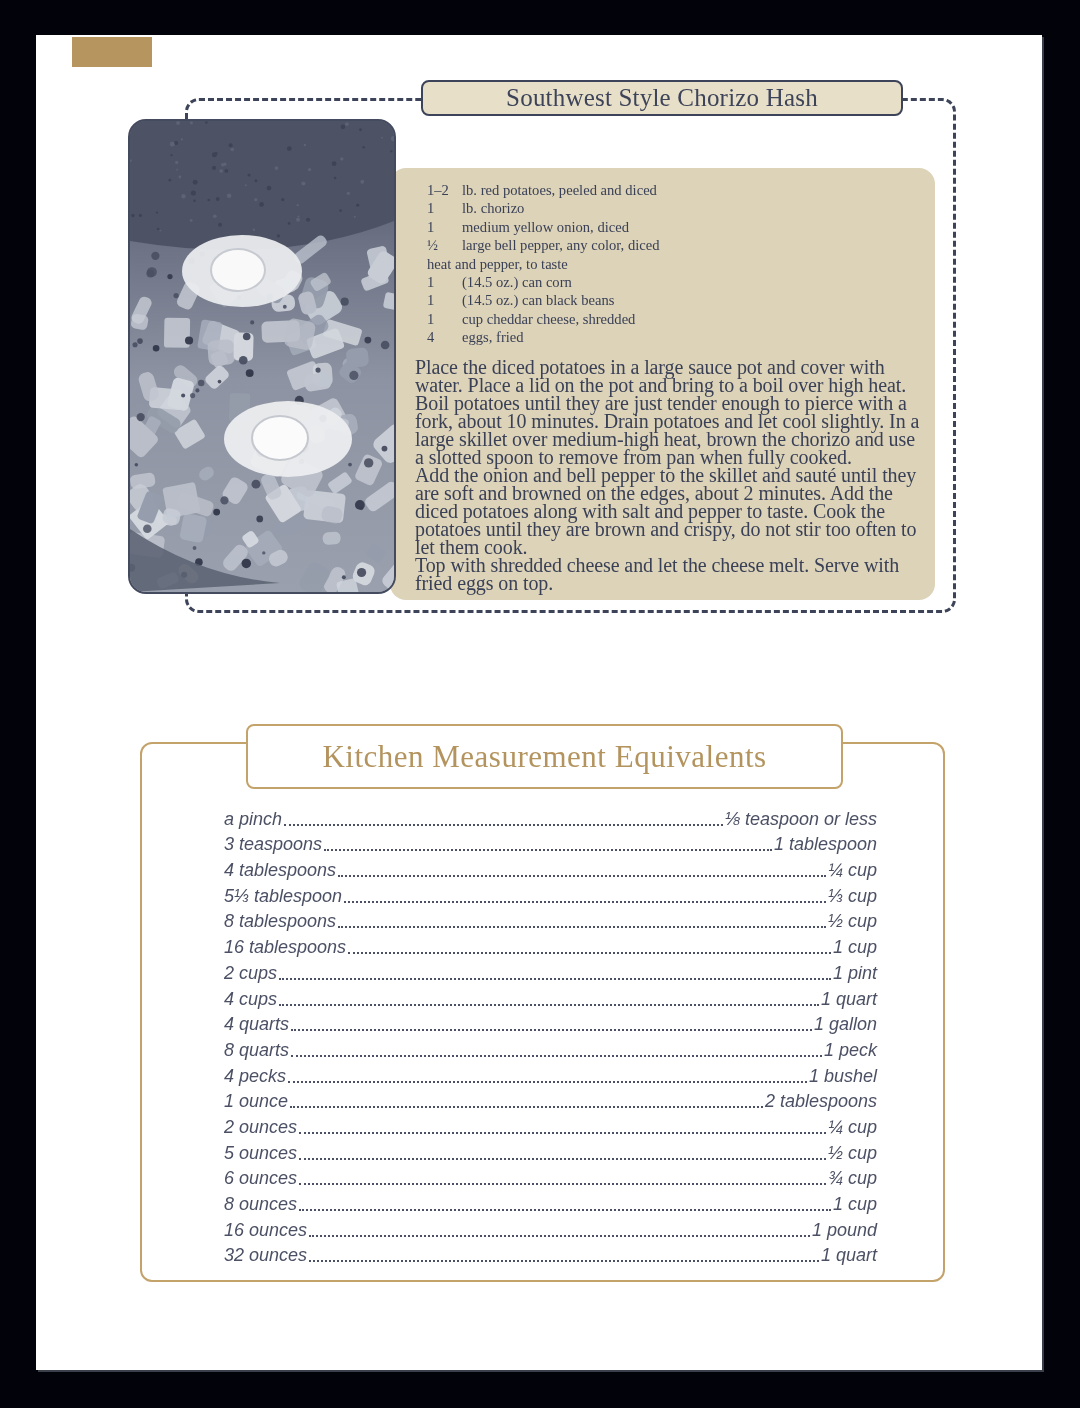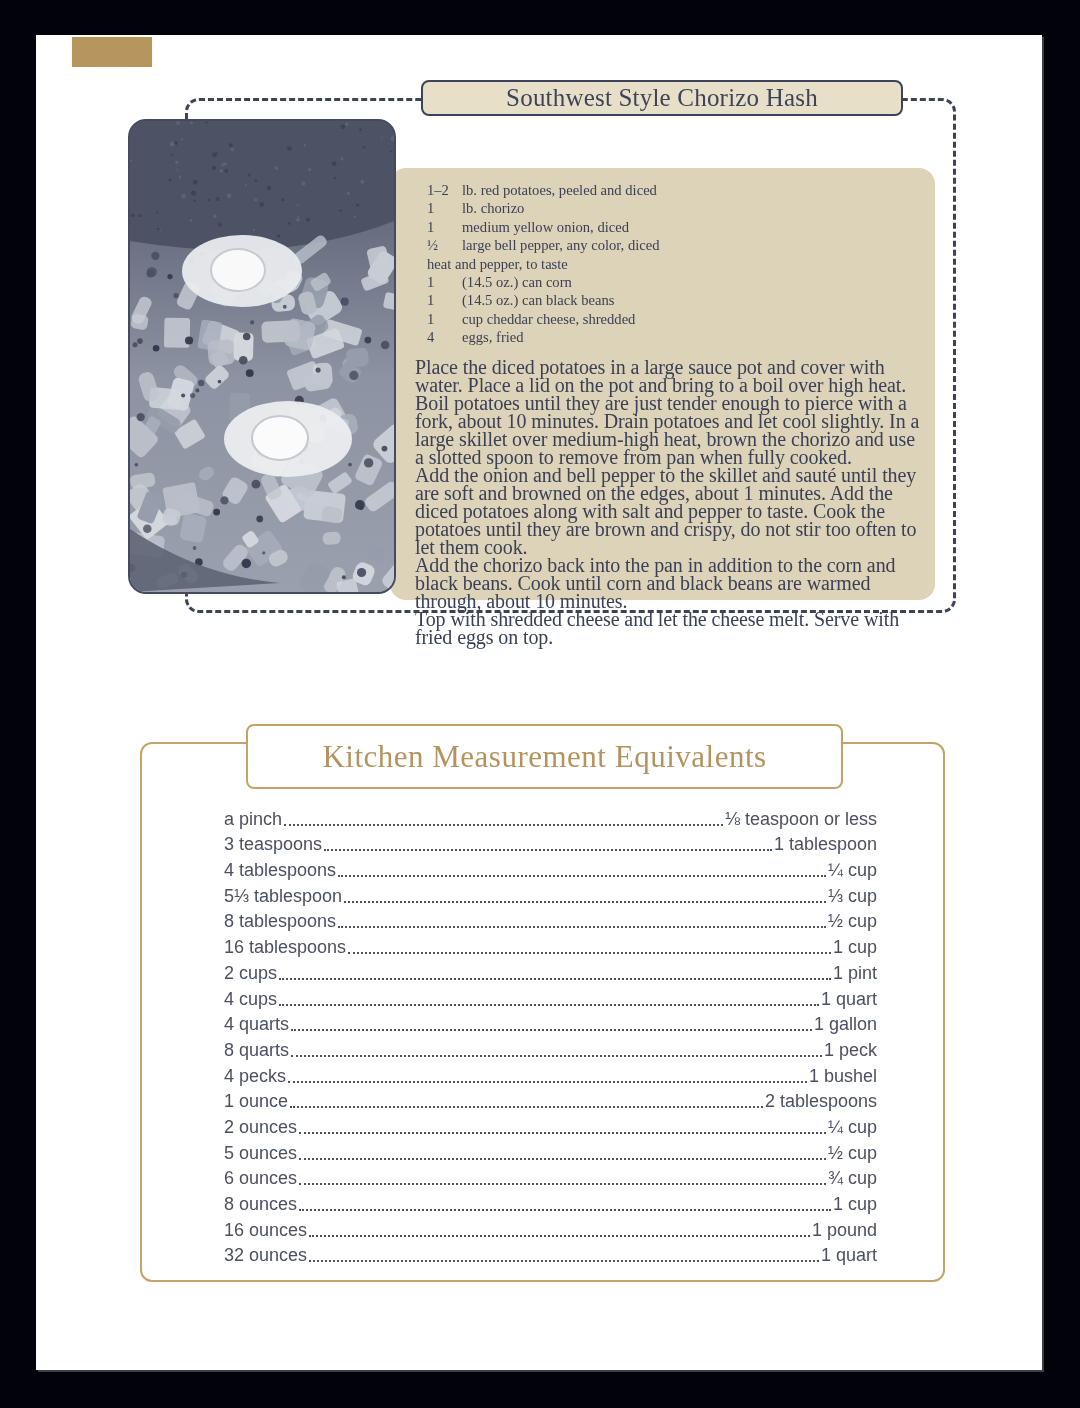--- a/index.html
+++ b/index.html
@@ -32,21 +32,21 @@
   .kitchen-panel{position:absolute;left:104px;top:707px;width:805px;height:540px;
                  border:2px solid #c4a36b;border-radius:12px;background:#ffffff;box-sizing:border-box;}
   .kitchen-title-box{position:absolute;left:210px;top:689px;width:597px;height:65px;
                      background:#ffffff;border:2px solid #c4a36b;border-radius:8px;
                      display:flex;align-items:center;justify-content:center;box-sizing:border-box;}
   .kitchen-title-box h2{margin:0;font-size:31px;font-weight:normal;color:#b3945e;letter-spacing:0.5px;}
   .eq-list{position:absolute;left:188px;top:769px;width:653px;
            font-family:"Liberation Sans","DejaVu Sans",sans-serif;
            font-size:18px;color:#4b5064;}
   .eq-row{display:flex;align-items:flex-end;height:25.7px;}
-  .eq-from,.eq-to{white-space:nowrap;}
+  .eq-from,.eq-to{white-space:nowrap;font-style:italic;}
   .eq-leader{flex:1;border-bottom:2.5px dotted #4b5064;margin:0 2px 4px 2px;}
 </style>
 </head>
 <body>
 
 <div class="stage">
   <div class="paper">
 
     <div class="gold-tab"></div>
 
@@ -85,22 +85,21 @@
             <span class="ing-qty">1</span>
             <span>cup cheddar cheese, shredded</span>
           </div>
         <div class="ing-row">
             <span class="ing-qty">4</span>
             <span>eggs, fried</span>
           </div>
       </div>
       <div class="instructions">
         <p>Place the diced potatoes in a large sauce pot and cover with water. Place a lid on the pot and bring to a boil over high heat. Boil potatoes until they are just tender enough to pierce with a fork, about 10 minutes. Drain potatoes and let cool slightly. In a large skillet over medium-high heat, brown the chorizo and use a slotted spoon to remove from pan when fully cooked.</p>
-        <p>Add the onion and bell pepper to the skillet and sauté until they are soft and browned on the edges, about 1 minutes. Add the diced potatoes along with salt and pepper to taste. Cook the potatoes until they are brown and crispy, do not stir too often to let them cook.</p>
-        <p>Add the chorizo back into the pan in addition to the corn and black beans. Cook until corn and black beans are warmed through, about 10 minutes.</p>
+        <p>Add the onion and bell pepper to the skillet and sauté until they are soft and browned on the edges, about 2 minutes. Add the diced potatoes along with salt and pepper to taste. Cook the potatoes until they are brown and crispy, do not stir too often to let them cook.</p>
         <p>Top with shredded cheese and let the cheese melt. Serve with fried eggs on top.</p>
       </div>
     </div>
 
     <div class="photo-frame">
       <svg viewBox="0 0 264 471" preserveAspectRatio="none">
         <defs>
           <linearGradient id="pg" x1="0" y1="0" x2="0" y2="1">
             <stop offset="0" stop-color="#484e60"></stop>
             <stop offset="0.25" stop-color="#6b7183"></stop>

